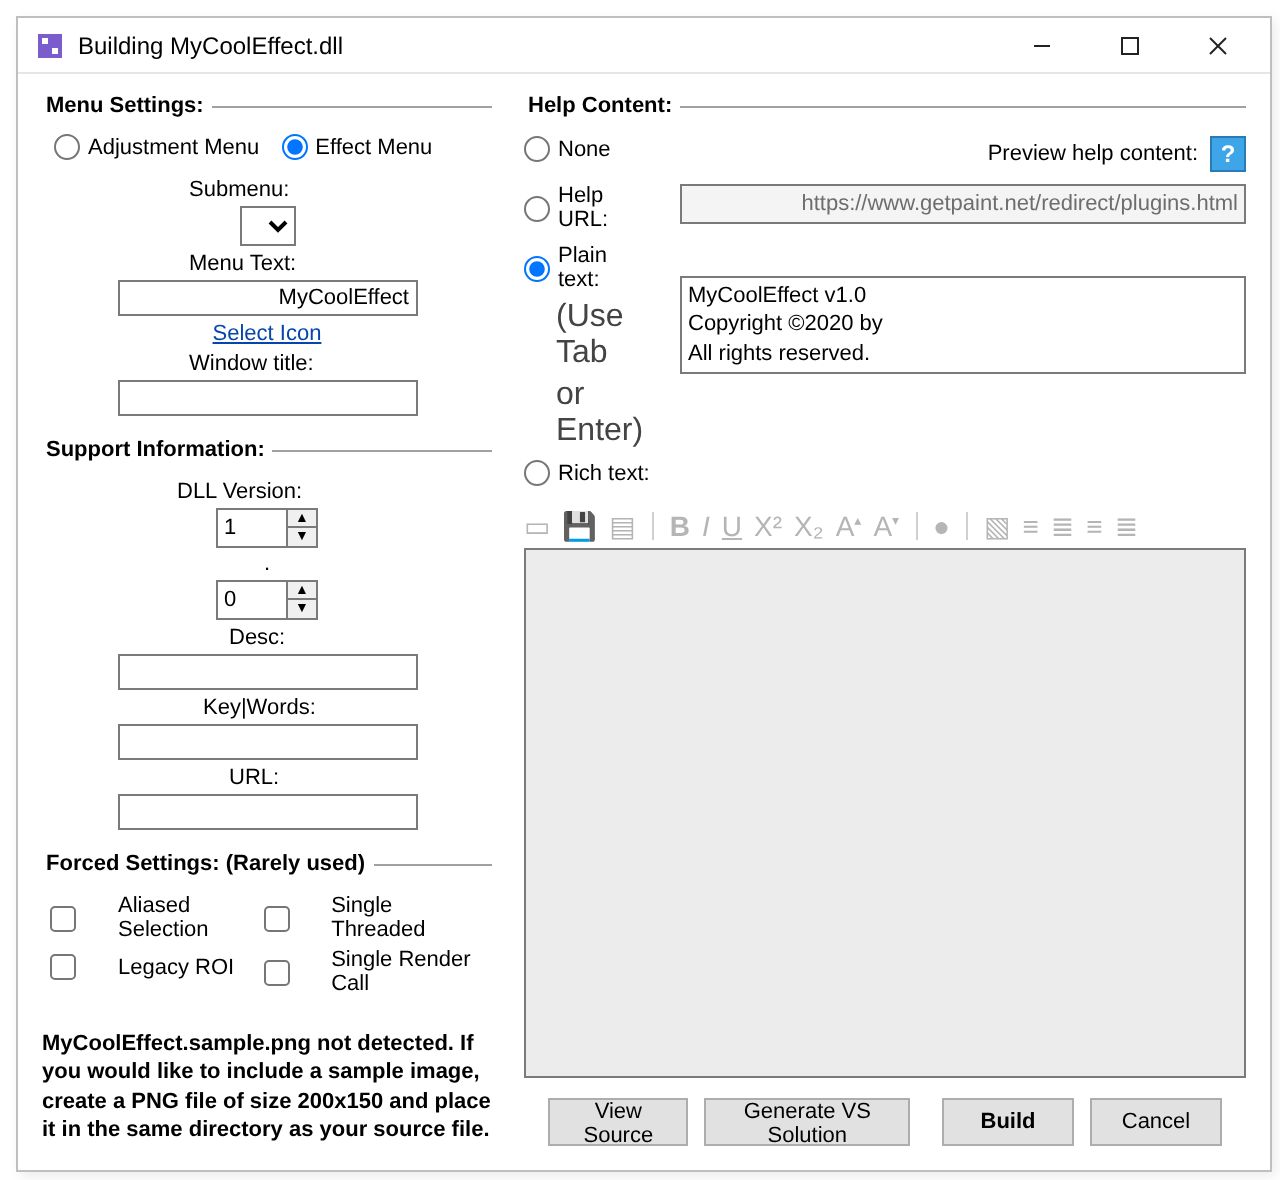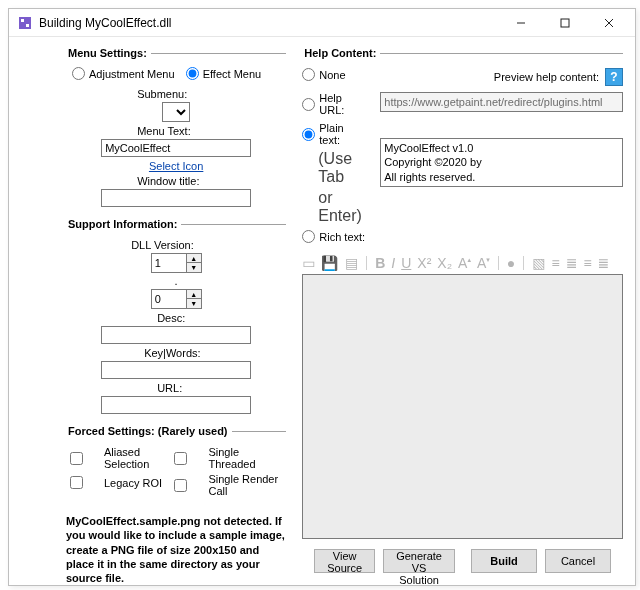--- a/index.html
+++ b/index.html
@@ -3,29 +3,29 @@
 <meta charset="utf-8">
 <style>
   * { box-sizing: border-box; font-family: "Segoe UI", Tahoma, sans-serif; font-size: 11px; }
   body { margin: 0; background: #fff; padding: 8px; }
   .window { width: 628px; height: 578px; border: 1px solid #bfbfbf; background: #fff; display: flex; flex-direction: column; position: relative; box-shadow: 2px 2px 6px rgba(0,0,0,.08); }
   .titlebar { height: 28px; display: flex; align-items: center; padding: 0 4px; border-bottom: 1px solid #e6e6e6; }
   .titlebar .icon { width: 16px; height: 16px; margin: 0 6px 0 4px; }
   .titlebar .title { flex: 1; font-size: 12px; }
   .winbtn { width: 44px; height: 26px; display: flex; align-items: center; justify-content: center; color: #222; }
   .body { flex: 1; display: flex; padding: 10px 12px 0 12px; gap: 16px; overflow: hidden; }
-  .left { width: 225px; display: flex; flex-direction: column; margin-left: 45px; }
+  .left { width: 225px; display: flex; flex-direction: column; }
   .right { flex: 1; display: flex; flex-direction: column; }
   fieldset { border: none; border-top: 1px solid #a0a0a0; margin: 0 0 8px 0; padding: 6px 0 0 0; }
   legend { font-weight: bold; font-size: 11px; padding-right: 4px; }
   .row { display: flex; align-items: center; margin: 3px 0; gap: 2px; flex-direction: column; }
   .row label.fld { min-width: 78px; }
   input[type=text], textarea, select { border: 1px solid #7a7a7a; background: #fff; padding: 2px 3px; font-size: 11px; }
   input[type=text].ro { background: #f4f4f4; color: #6d6d6d; }
-  input[type=text] { height: 20px; }
+  input[type=text] { height: 20px; text-align: right; }
   select { height: 20px; }
   .link { color: #0645ad; text-decoration: underline; cursor: pointer; }
   .spin { display: inline-flex; align-items: center; }
   .spin input { width: 36px; height: 20px; text-align: left; }
   .spinbtns { display: flex; flex-direction: column; border: 1px solid #7a7a7a; border-left: none; }
   .spinbtns div { width: 14px; height: 9px; background: #f0f0f0; font-size: 7px; display:flex; align-items:center; justify-content:center; line-height:1; }
   .spinbtns div:first-child { border-bottom: 1px solid #7a7a7a; }
   .chk { display: flex; align-items: center; gap: 18px; margin: 3px 0; }
   .chk input { width: 13px; height: 13px; }
   .note { font-weight: bold; font-size: 11px; line-height: 1.3; margin-top: 6px; }

